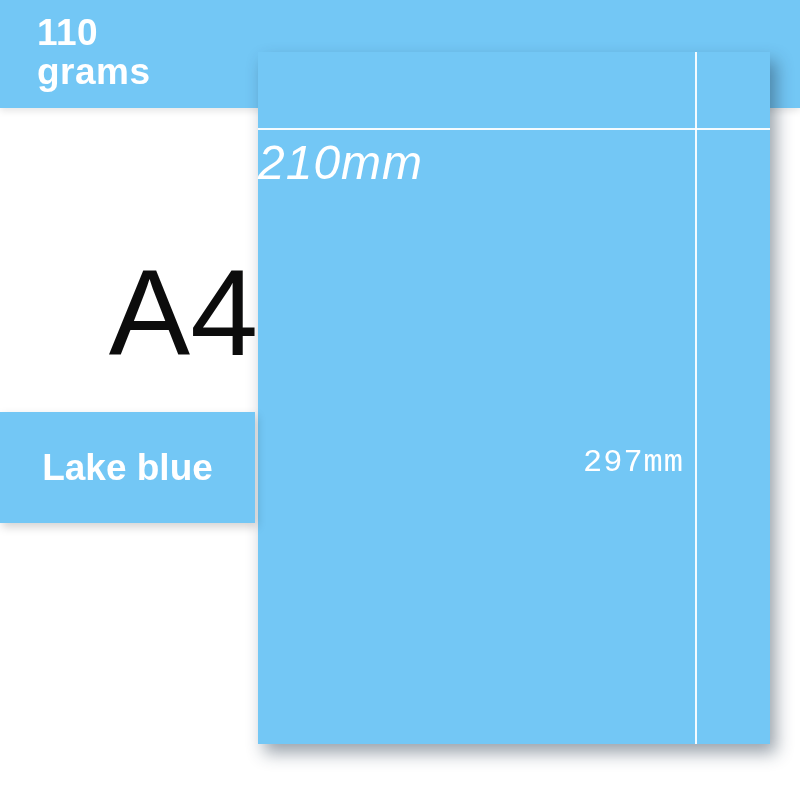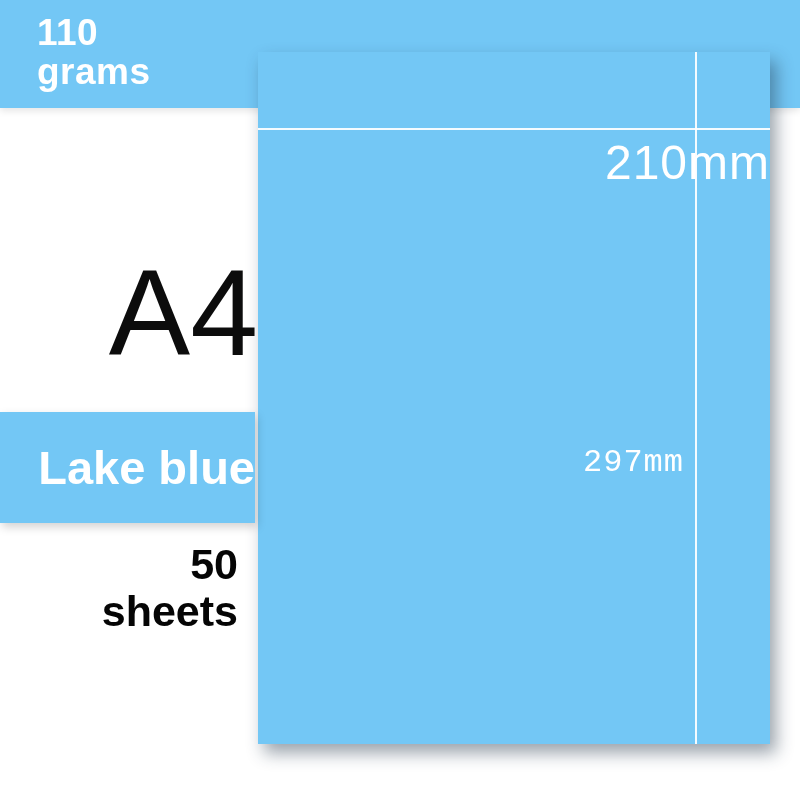--- a/index.html
+++ b/index.html
@@ -47,25 +47,26 @@
   .v-line {
     position: absolute;
     left: 437px; top: 0;
     width: 2px; height: 100%;
     background: rgba(255,255,255,0.92);
   }
   .width-label {
     position: absolute;
     top: 83px; left: 0;
     width: 100%;
-    text-align: right;
+    text-align: left;
     color: #ffffff;
     font-size: 48px;
     font-weight: 400;
     letter-spacing: 1px;
+    font-style: italic;
   }
   .height-label {
     position: absolute;
     top: 392px; right: 86px;
     color: #ffffff;
     font-size: 32px;
     font-weight: 400;
     letter-spacing: 1px;
     font-family: Liberation Mono, monospace;
   }
@@ -79,25 +80,25 @@
     font-weight: 400;
     color: #0c0c0c;
   }
   .color-badge {
     position: absolute;
     left: 0; top: 412px;
     width: 255px; height: 111px;
     background: #73c7f5;
     display: flex;
     align-items: center;
-    justify-content: flex-end;
+    justify-content: center;
     box-shadow: 2px 4px 9px rgba(0,0,0,0.18);
     color: #ffffff;
     font-weight: 700;
-    font-size: 47px;
+    font-size: 37px;
   }
   .sheet-count {
     position: absolute;
     left: 0; top: 541px;
     width: 238px;
     text-align: right;
     font-weight: 700;
     font-size: 43px;
     line-height: 1.1;
     color: #050505;
@@ -121,18 +122,14 @@
     <div class="width-label">210mm</div>
     <div class="height-label">297mm</div>
   </div>
 
   <div class="size-title">A4</div>
 
   <div class="color-badge">
     <span>Lake blue</span>
   </div>
 
-  <div class="sheet-count">
-    <div>50</div>
-    <div>sheets</div>
-  </div>
 
 </div>
 
 </body></html>

